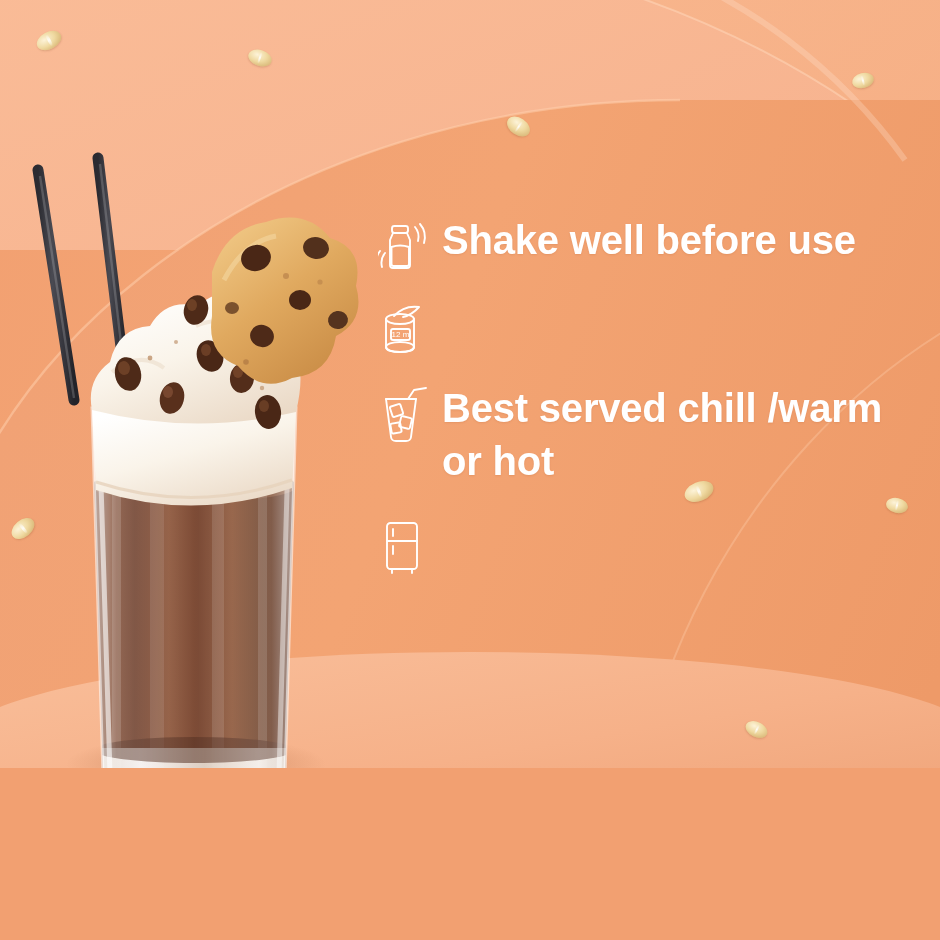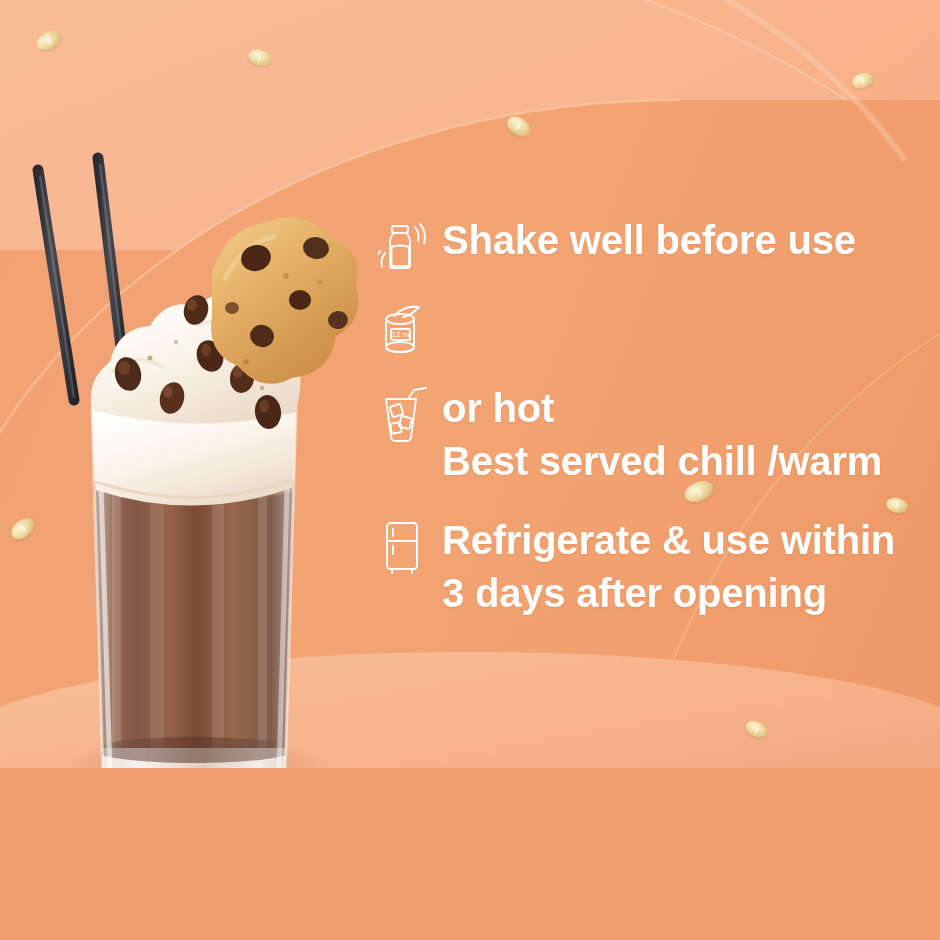--- a/index.html
+++ b/index.html
@@ -352,36 +352,32 @@
         <svg viewBox="0 0 54 60" width="54" height="60" fill="none" stroke="#ffffff" stroke-width="1.9" stroke-linecap="round" stroke-linejoin="round">
           <path d="M 8,14 L 13,52 Q 13.5,56 18,56 L 28,56 Q 32.5,56 33,52 L 38,14 Z"></path>
           <path d="M 8,14 L 38,14"></path>
           <rect x="13" y="20" width="11" height="11" rx="1.6" transform="rotate(-18 18.5 25.5)"></rect>
           <rect x="22" y="32" width="11" height="11" rx="1.6" transform="rotate(14 27.5 37.5)"></rect>
           <rect x="13" y="38" width="10" height="10" rx="1.6" transform="rotate(-10 18 43)"></rect>
           <path d="M 30,14 L 36,5 L 48,3"></path>
         </svg>
       </div>
       <div class="info-text">
+        <div>Best served chill /warm</div>
         <div>or hot</div>
-        <div>Best served chill /warm</div>
       </div>
     </div>
 
     <div class="info-row row-4">
       <div class="info-icon">
         <svg viewBox="0 0 54 60" width="54" height="60" fill="none" stroke="#ffffff" stroke-width="1.9" stroke-linecap="round" stroke-linejoin="round">
           <rect x="9" y="6" width="30" height="46" rx="3.5"></rect>
           <path d="M 9,24 L 39,24"></path>
           <path d="M 15,12 L 15,19"></path>
           <path d="M 15,29 L 15,37"></path>
           <path d="M 14,52 L 14,56"></path>
           <path d="M 34,52 L 34,56"></path>
         </svg>
       </div>
-      <div class="info-text">
-        <div>Refrigerate &amp; use within</div>
-        <div>3 days after opening</div>
-      </div>
     </div>
 
   </div>
 </div>
 
 </body></html>

